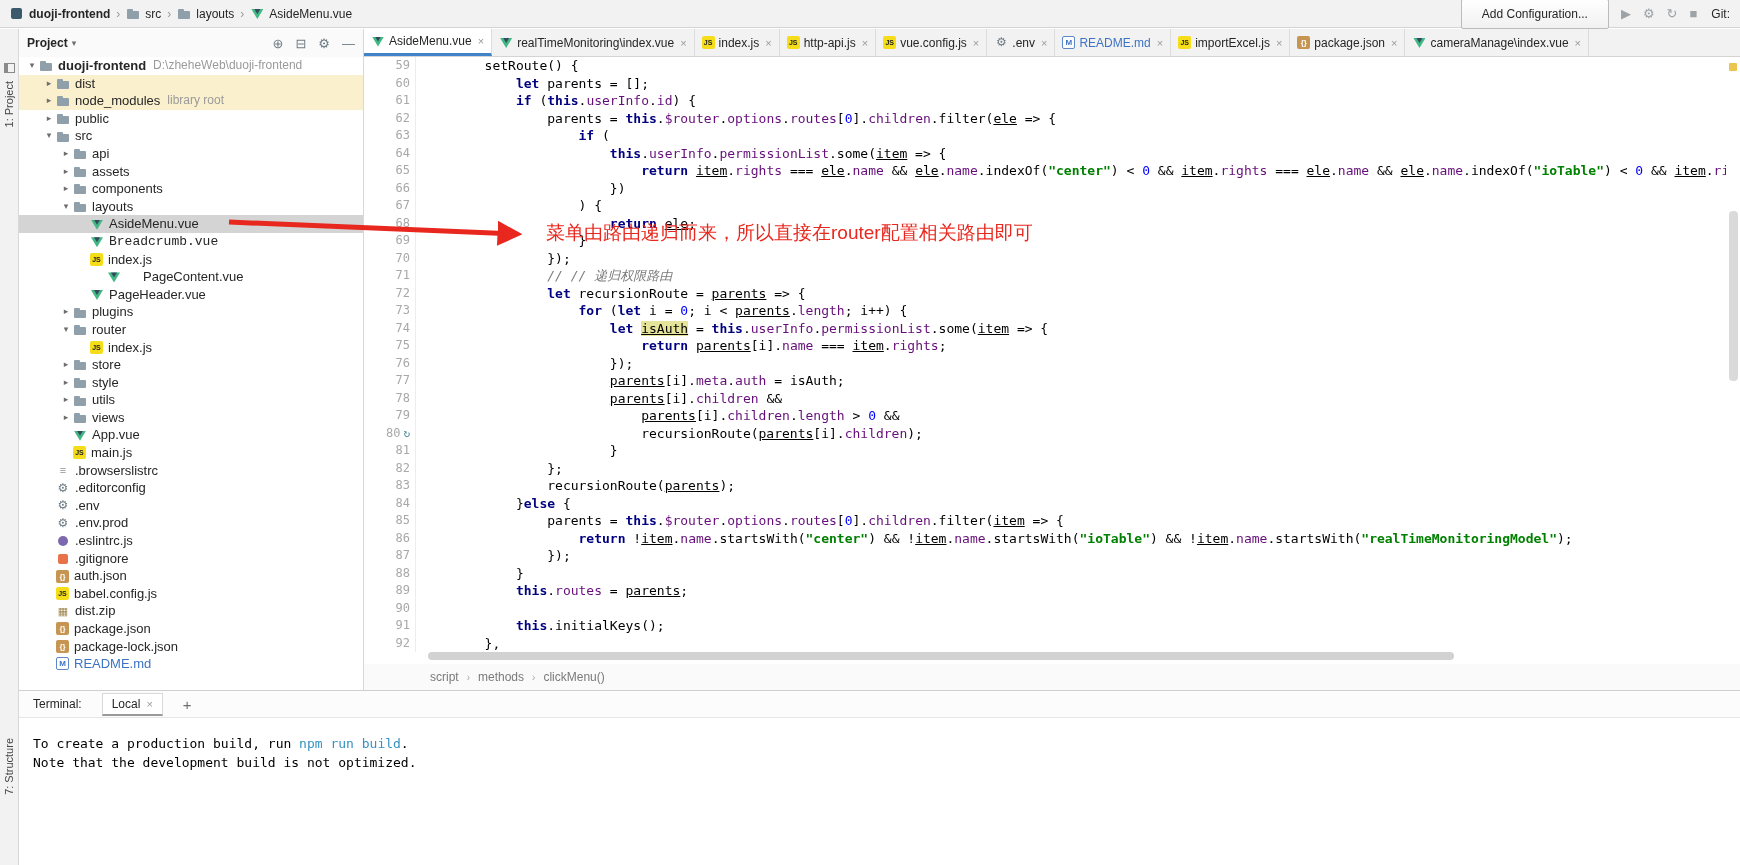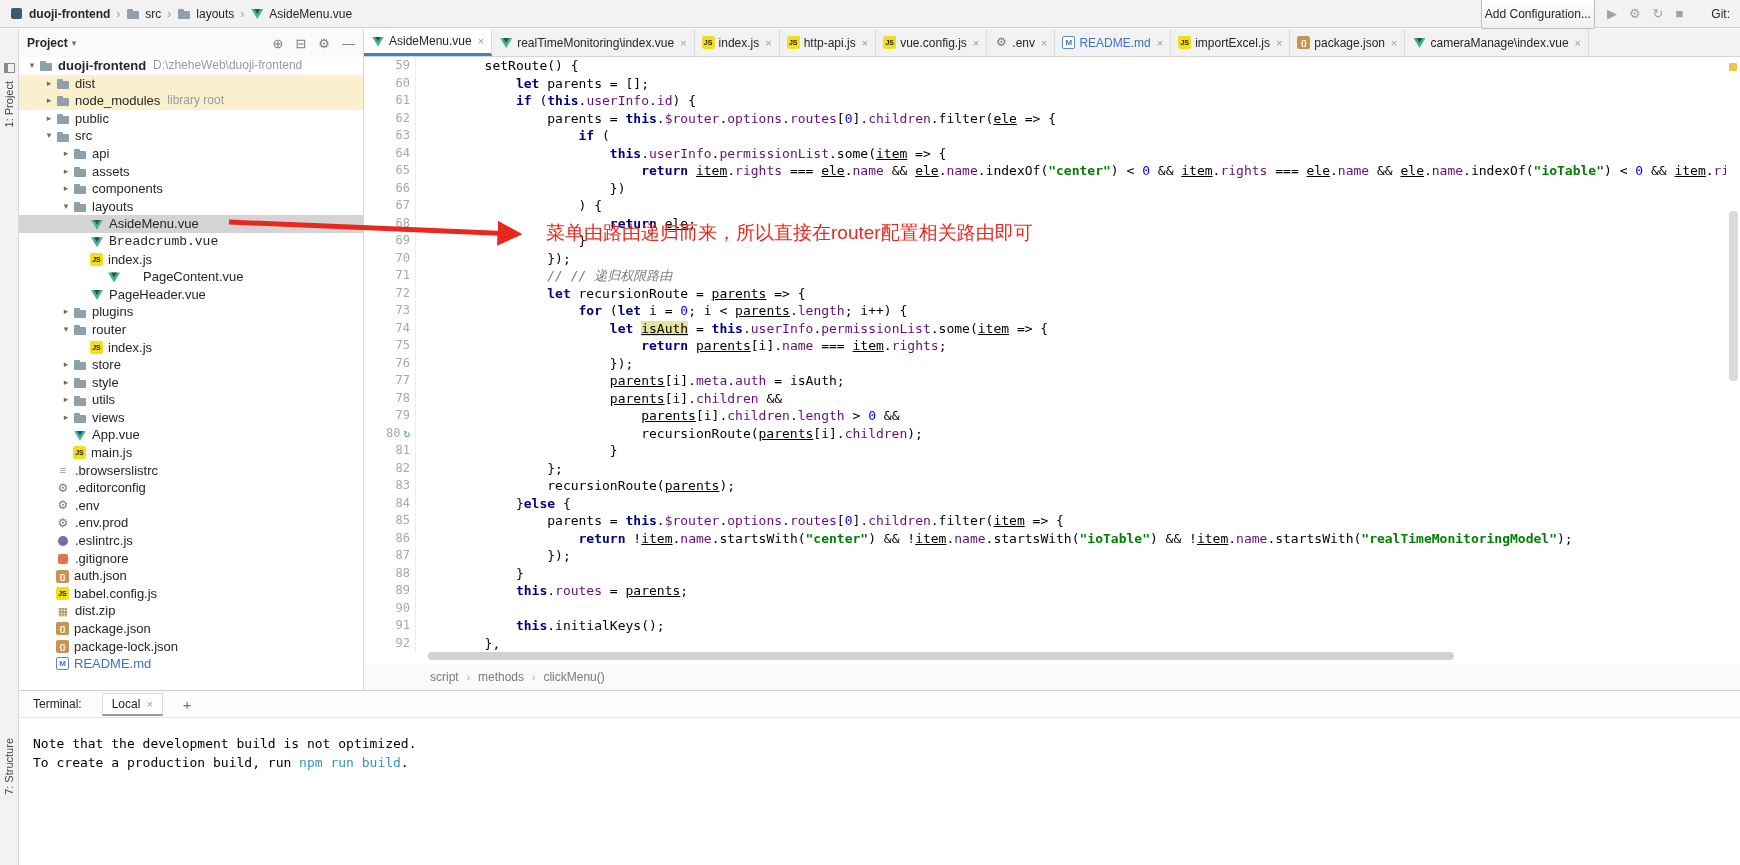--- a/index.html
+++ b/index.html
@@ -6,23 +6,23 @@
   html,body{width:1740px;height:865px}
   body{font-family:"Liberation Sans",sans-serif;font-size:12px;color:#1e1e1e;background:#fff;position:relative;overflow:hidden}
 
   
   .titlebar{position:absolute;left:0;top:0;width:100%;height:28px;background:#f2f2f2;border-bottom:1px solid #d4d4d4;display:flex;align-items:center;padding:0 10px;z-index:20}
   .tb-crumbs{display:flex;align-items:center;flex:1;white-space:nowrap}
   .crumb{display:inline-flex;align-items:center;color:#262626}
   .crumb.first .crumb-text{font-weight:bold}
   .crumb-sep{color:#9a9a9a;margin:0 6px;font-size:12px}
   .tb-right{display:flex;align-items:center;gap:12px;padding-right:0}
-  .addcfg{height:30px;padding:0 3px;border:1px solid #bcbcbc;border-radius:2px;background:linear-gradient(#ffffff,#f1f1f1);font:12px "Liberation Sans",sans-serif;color:#262626;cursor:default}
+  .addcfg{height:30px;padding:0 20px;border:1px solid #bcbcbc;border-radius:2px;background:linear-gradient(#ffffff,#f1f1f1);font:12px "Liberation Sans",sans-serif;color:#262626;cursor:default}
   .tb-icon{color:#9ea3a8;font-size:13px;line-height:13px}
-  .git-label{color:#262626;margin-left:16px}
+  .git-label{color:#262626;margin-left:2px}
 
   
   .left-strip{position:absolute;left:0;top:29px;bottom:0;width:19px;background:#f2f2f2;border-right:1px solid #d8d8d8;z-index:15}
   .strip-icon{position:absolute;left:4px;top:34px;width:11px;height:10px;border:1px solid #8a8a8a;border-left-width:4px;background:#f2f2f2}
   .strip-btn{writing-mode:vertical-rl;transform:rotate(180deg);font-size:11px;color:#454545;position:absolute;left:3px;white-space:nowrap}
   .strip-top{top:52px}
   .strip-bottom{bottom:70px}
 
   
   .project-panel{position:absolute;left:19px;top:29px;width:345px;height:661px;background:#fff;border-right:1px solid #d8d8d8;z-index:10;overflow:hidden}
@@ -457,16 +457,16 @@
 <div class="terminal">
   <div class="term-header">
     <span class="term-title">Terminal:</span>
     <span class="term-tab">
       <span>Local</span>
       <span class="term-tab-close">×</span>
     </span>
     <span class="term-plus">+</span>
   </div>
   <div class="term-body">
+      <div class="term-line"><span class="sp-p">To create a production build, run </span><span class="sp-cmd">npm run build</span><span class="sp-p">.</span></div>
       <div class="term-line"><span class="sp-p">Note that the development build is not optimized.</span></div>
-      <div class="term-line"><span class="sp-p">To create a production build, run </span><span class="sp-cmd">npm run build</span><span class="sp-p">.</span></div>
     </div>
 </div>
 
 </body></html>

